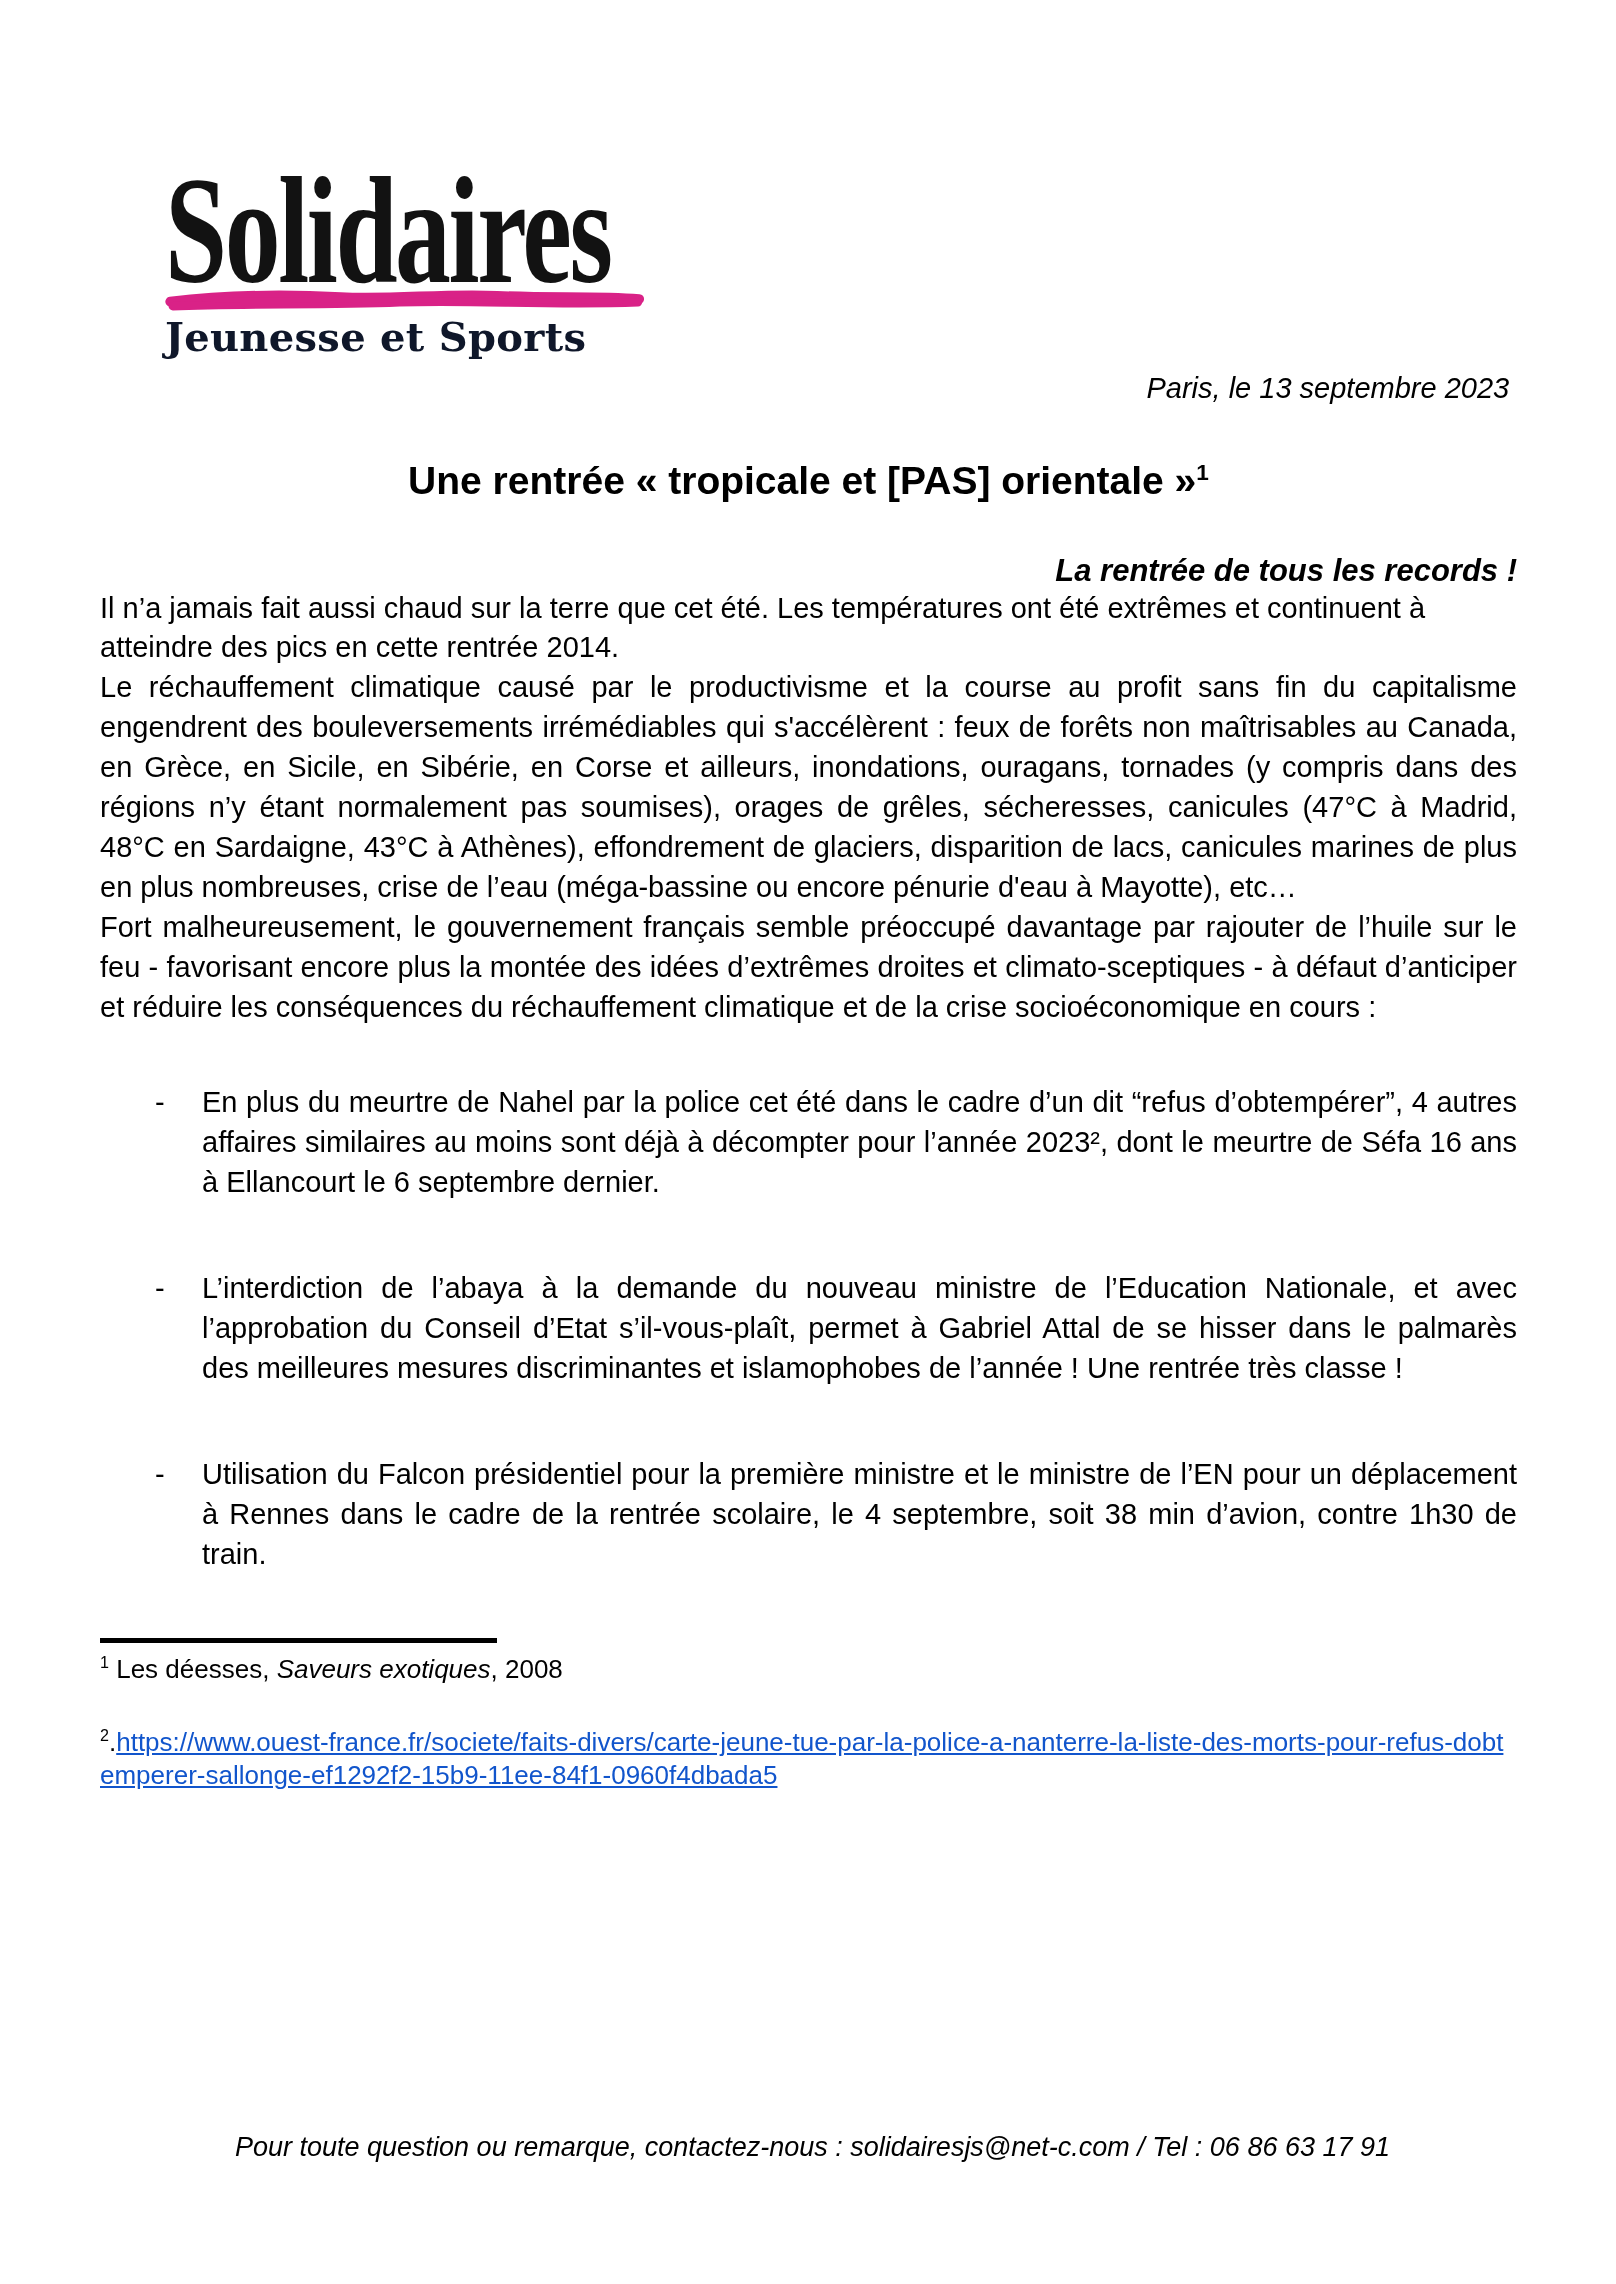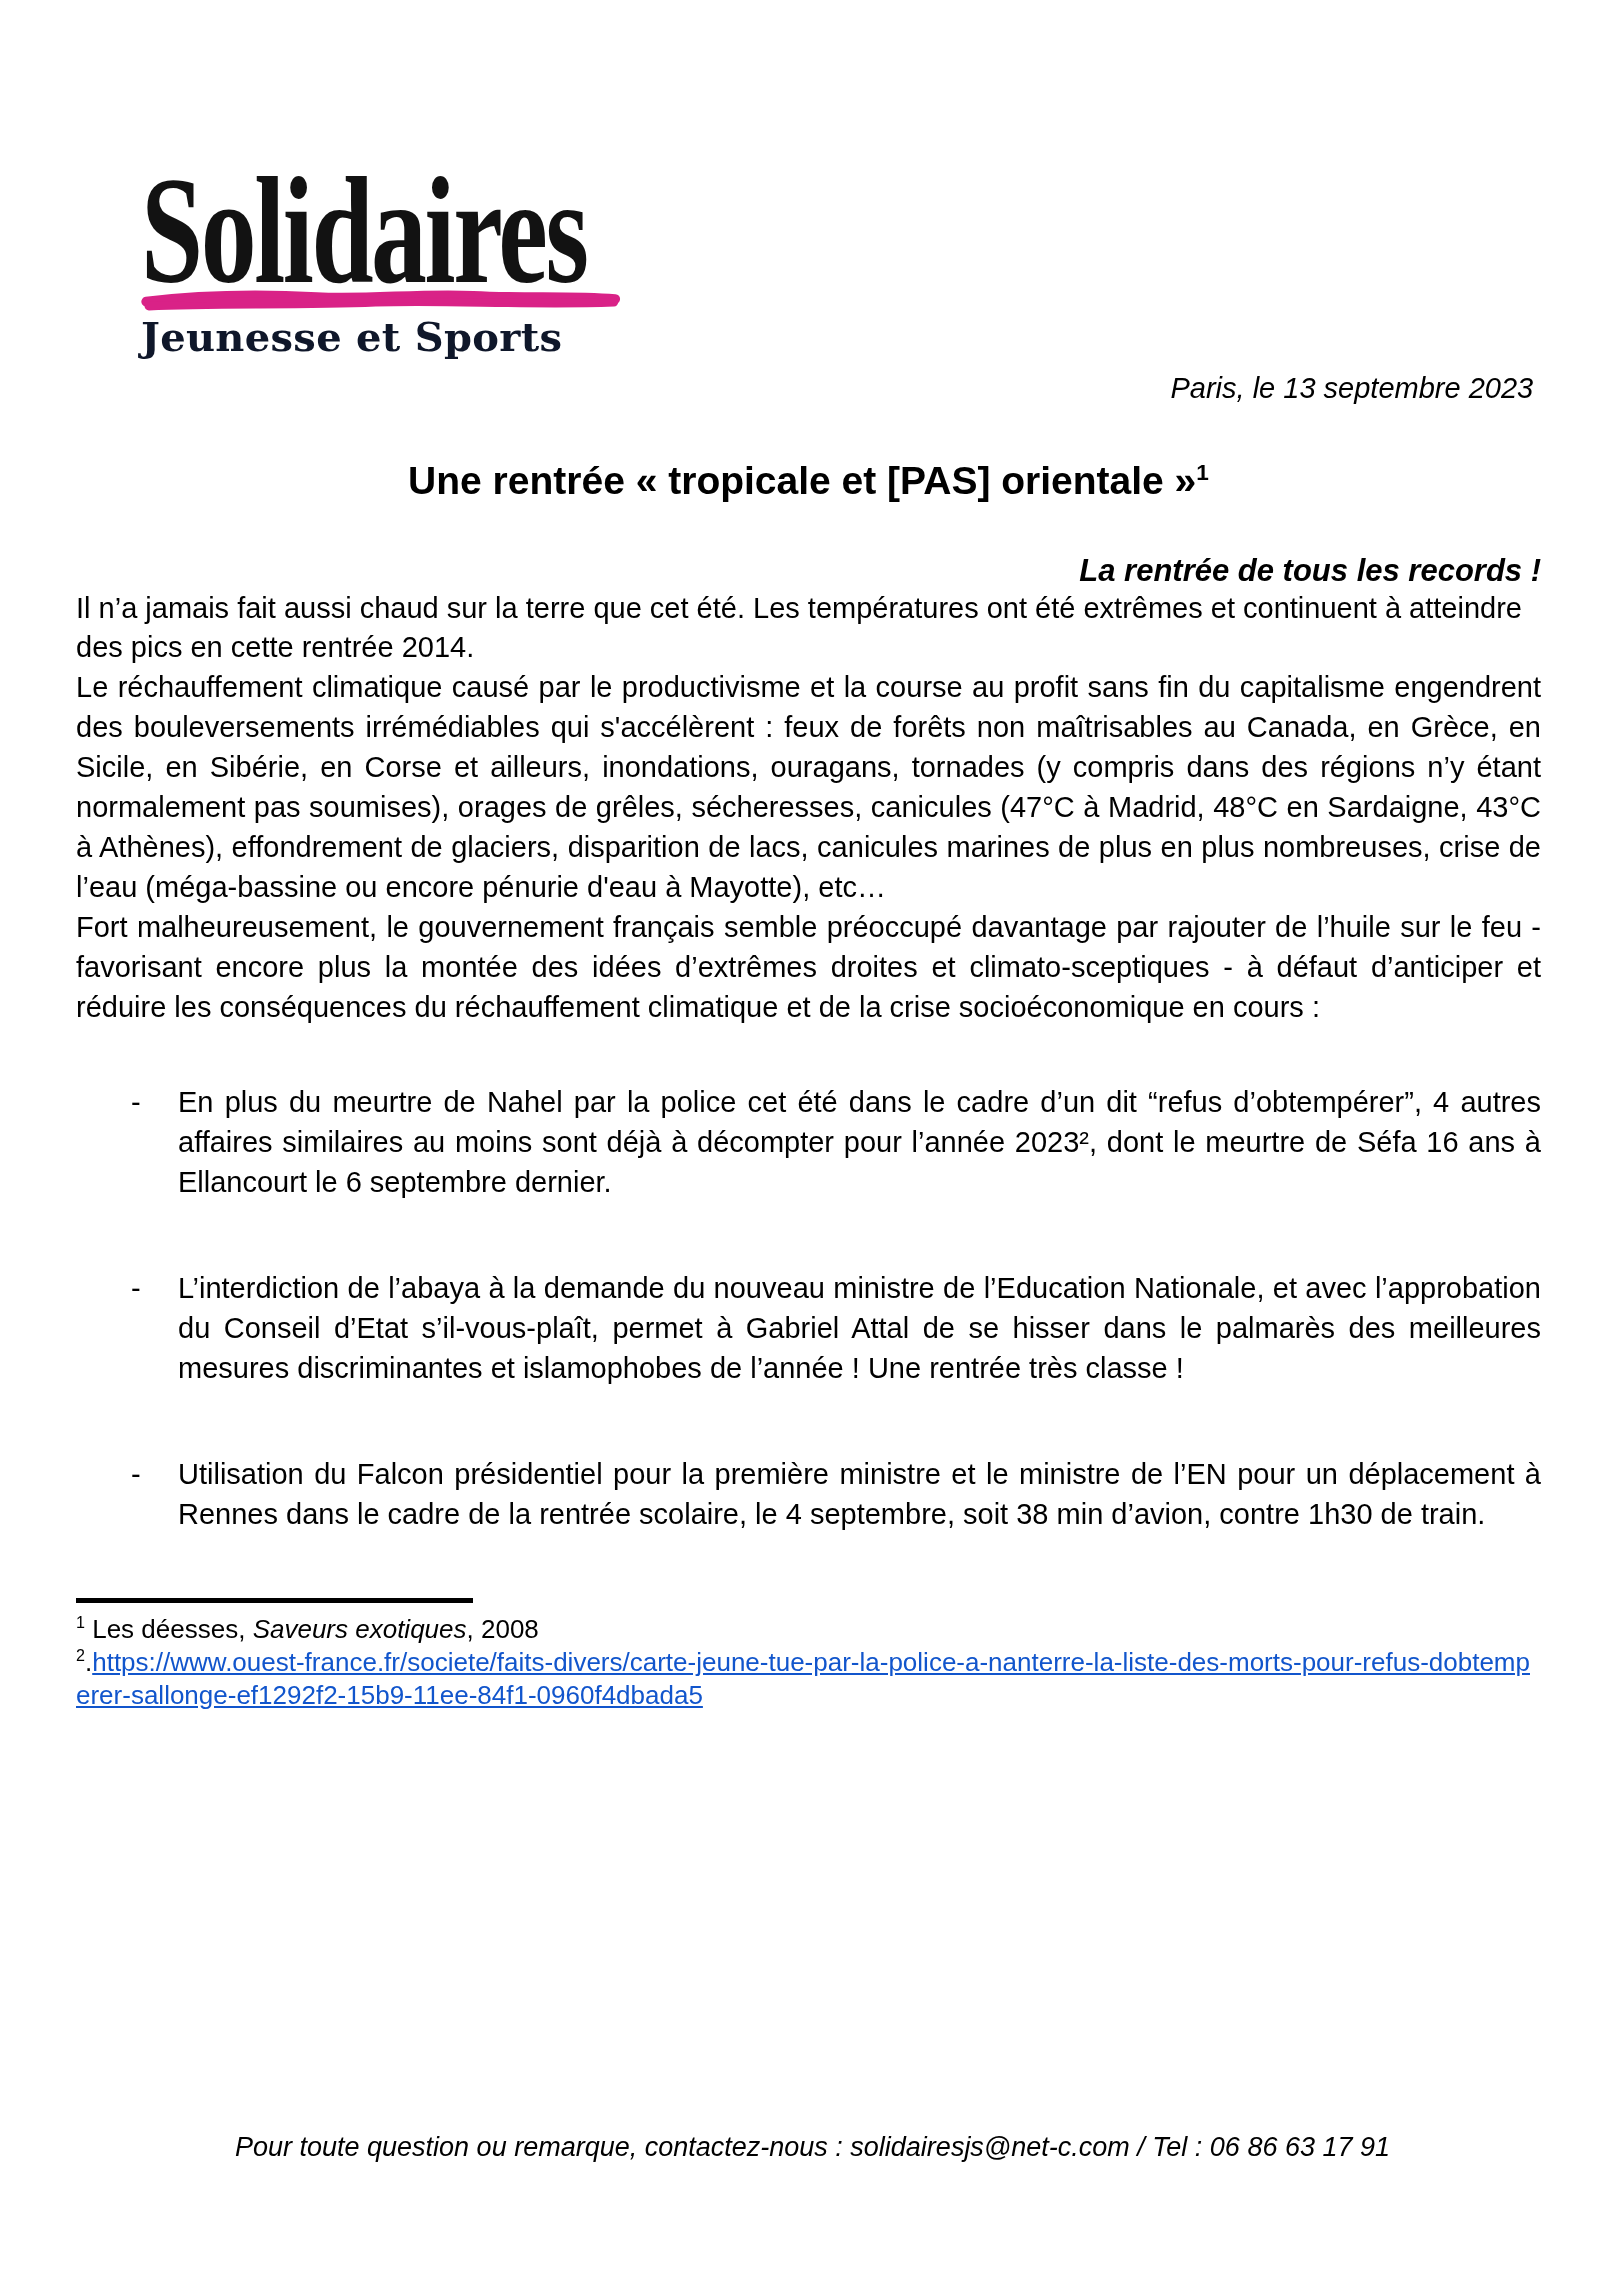--- a/index.html
+++ b/index.html
@@ -5,21 +5,21 @@
   html, body { margin: 0; padding: 0; background: #ffffff; }
   .page {
     position: relative;
     width: 1617px;
     height: 2284px;
     background: #ffffff;
     color: #000000;
     font-family: "Liberation Sans", sans-serif;
     overflow: hidden;
   }
-  .content { padding: 0 76px; }
+  .content { padding: 0 100px; }
 
   
   .logo { margin: 154px 0 0 65px; width: 485px; }
   .logo-name {
     font-family: "Liberation Serif", serif;
     font-weight: 700;
     font-size: 153px;
     line-height: 153px;
     height: 153px;
     letter-spacing: -3.3px;
@@ -88,21 +88,21 @@
   .fn-rule { margin-top: 64px; width: 397px; height: 5.2px; background: #000000; }
   .fn { font-size: 26px; line-height: 33px; }
   .fn-1 { margin-top: 9.8px; }
   .fn sup { font-size: 62%; line-height: 0; vertical-align: super; }
   .fn .fn-italic { font-style: italic; }
   .fn-link {
     color: #1155cc;
     text-decoration: underline;
     word-break: break-all;
   }
-  .fn-2 { text-align: left; }
+  .fn-2 { text-align: left; margin-top: 40px; }
 
   
   .footer {
     position: absolute;
     top: 2130px;
     left: 158px;
     right: 150px;
     text-align: center;
     font-style: italic;
     font-size: 27px;

